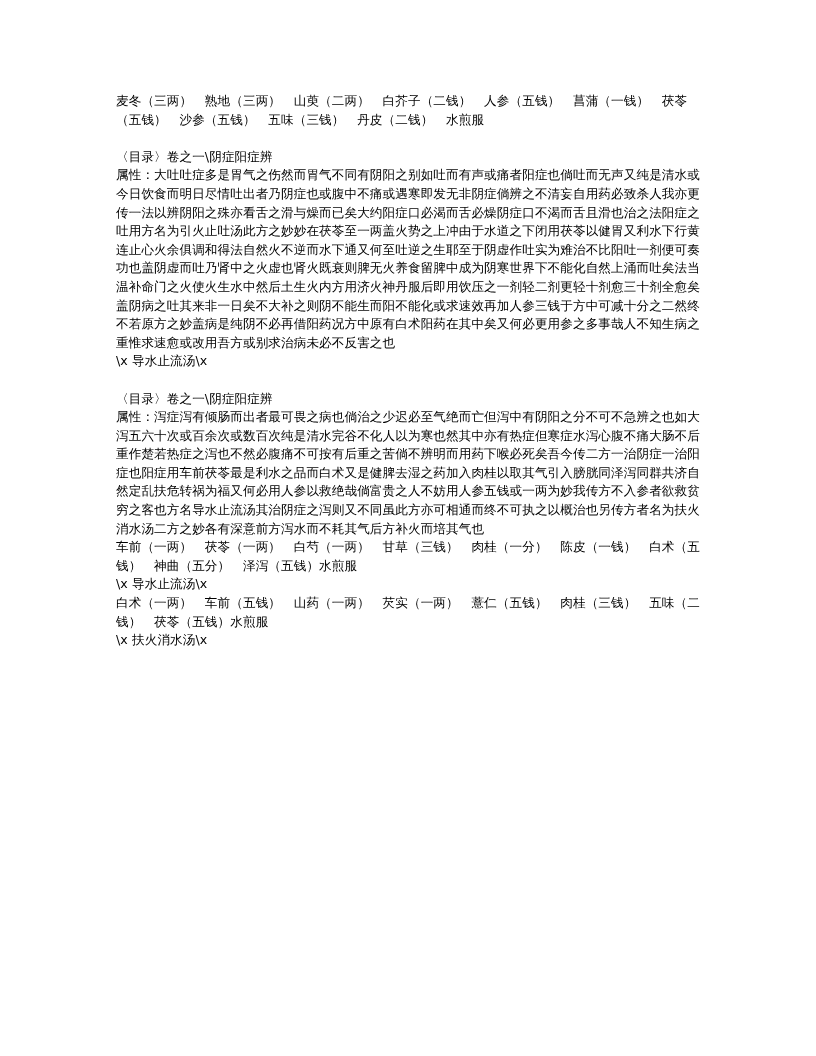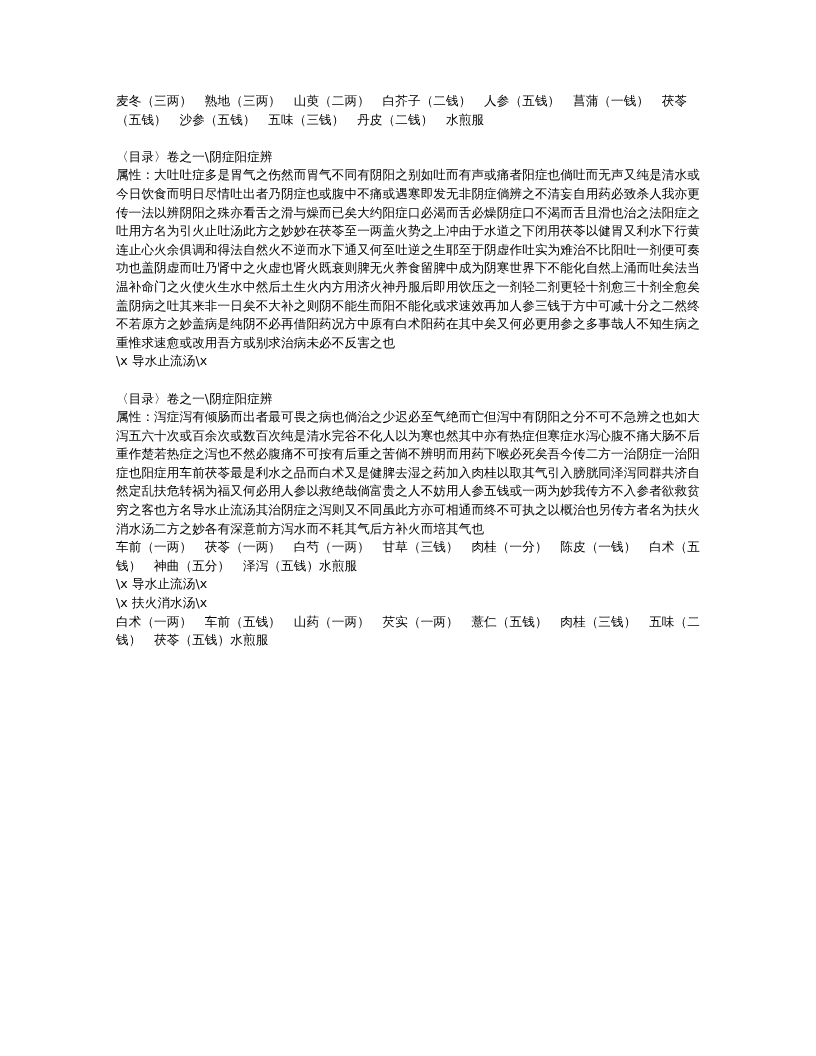--- a/index.html
+++ b/index.html
@@ -49,16 +49,16 @@
       <div class="para">麦冬（三两）　熟地（三两）　山萸（二两）　白芥子（二钱）　人参（五钱）　菖蒲（一钱）　茯苓（五钱）　沙参（五钱）　五味（三钱）　丹皮（二钱）　水煎服</div>
       <div class="blank-line">&nbsp;</div>
       <div class="para">〈目录〉卷之一\阴症阳症辨</div>
       <div class="para">属性：大吐吐症多是胃气之伤然而胃气不同有阴阳之别如吐而有声或痛者阳症也倘吐而无声又纯是清水或今日饮食而明日尽情吐出者乃阴症也或腹中不痛或遇寒即发无非阴症倘辨之不清妄自用药必致杀人我亦更传一法以辨阴阳之殊亦看舌之滑与燥而已矣大约阳症口必渴而舌必燥阴症口不渴而舌且滑也治之法阳症之吐用方名为引火止吐汤此方之妙妙在茯苓至一两盖火势之上冲由于水道之下闭用茯苓以健胃又利水下行黄连止心火余俱调和得法自然火不逆而水下通又何至吐逆之生耶至于阴虚作吐实为难治不比阳吐一剂便可奏功也盖阴虚而吐乃肾中之火虚也肾火既衰则脾无火养食留脾中成为阴寒世界下不能化自然上涌而吐矣法当温补命门之火使火生水中然后土生火内方用济火神丹服后即用饮压之一剂轻二剂更轻十剂愈三十剂全愈矣盖阴病之吐其来非一日矣不大补之则阴不能生而阳不能化或求速效再加人参三钱于方中可减十分之二然终不若原方之妙盖病是纯阴不必再借阳药况方中原有白术阳药在其中矣又何必更用参之多事哉人不知生病之重惟求速愈或改用吾方或别求治病未必不反害之也</div>
       <div class="para">\x 导水止流汤\x</div>
       <div class="blank-line">&nbsp;</div>
       <div class="para">〈目录〉卷之一\阴症阳症辨</div>
       <div class="para">属性：泻症泻有倾肠而出者最可畏之病也倘治之少迟必至气绝而亡但泻中有阴阳之分不可不急辨之也如大泻五六十次或百余次或数百次纯是清水完谷不化人以为寒也然其中亦有热症但寒症水泻心腹不痛大肠不后重作楚若热症之泻也不然必腹痛不可按有后重之苦倘不辨明而用药下喉必死矣吾今传二方一治阴症一治阳症也阳症用车前茯苓最是利水之品而白术又是健脾去湿之药加入肉桂以取其气引入膀胱同泽泻同群共济自然定乱扶危转祸为福又何必用人参以救绝哉倘富贵之人不妨用人参五钱或一两为妙我传方不入参者欲救贫穷之客也方名导水止流汤其治阴症之泻则又不同虽此方亦可相通而终不可执之以概治也另传方者名为扶火消水汤二方之妙各有深意前方泻水而不耗其气后方补火而培其气也</div>
       <div class="para">车前（一两）　茯苓（一两）　白芍（一两）　甘草（三钱）　肉桂（一分）　陈皮（一钱）　白术（五钱）　神曲（五分）　泽泻（五钱）水煎服</div>
       <div class="para">\x 导水止流汤\x</div>
+      <div class="para">白术（一两）　车前（五钱）　山药（一两）　芡实（一两）　薏仁（五钱）　肉桂（三钱）　五味（二钱）　茯苓（五钱）水煎服</div>
       <div class="para">\x 扶火消水汤\x</div>
-      <div class="para">白术（一两）　车前（五钱）　山药（一两）　芡实（一两）　薏仁（五钱）　肉桂（三钱）　五味（二钱）　茯苓（五钱）水煎服</div>
     </div>
 </div>
 
 </body></html>

